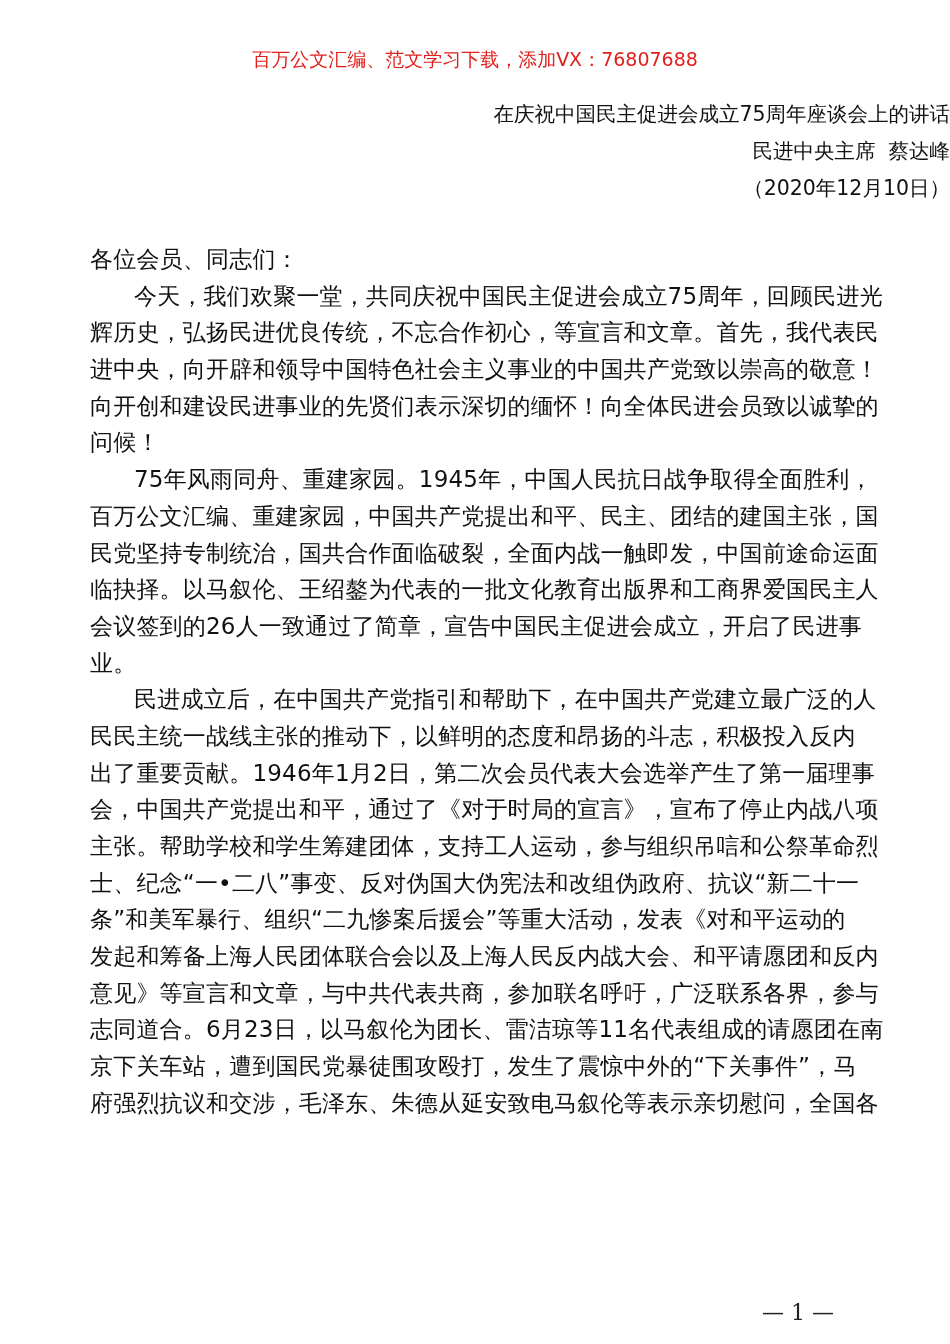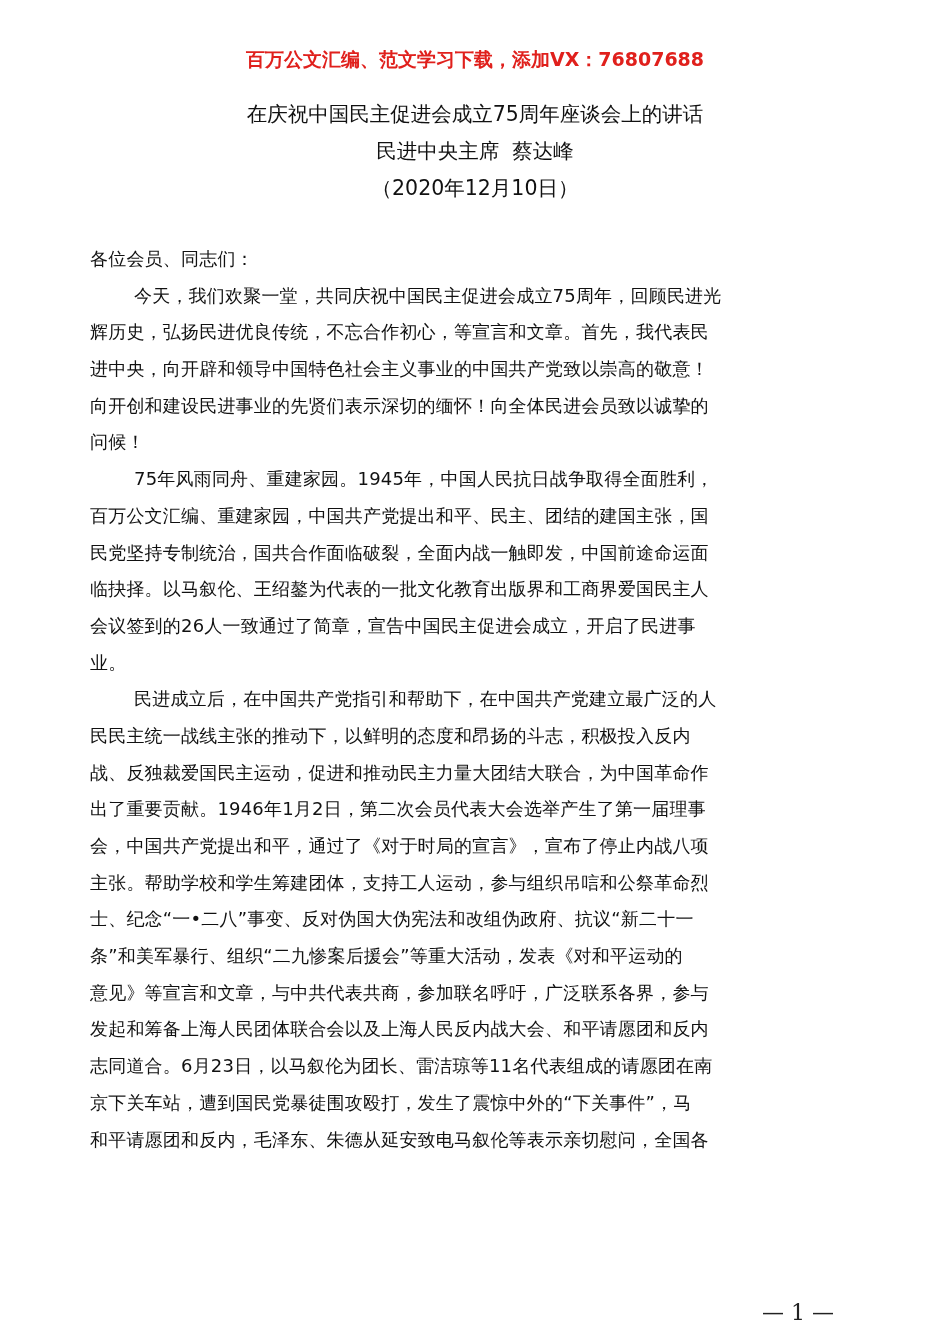--- a/index.html
+++ b/index.html
@@ -1,23 +1,23 @@
 <!DOCTYPE html>
 <html><head>
 <meta charset="utf-8">
 <style>
   html, body { margin: 0; padding: 0; background: #ffffff; }
   body { width: 950px; height: 1344px; position: relative; overflow: hidden;
          font-family: "DejaVu Sans", "Liberation Sans", sans-serif; color: #111111; }
   .watermark { position: absolute; top: 44px; left: 0; width: 950px; text-align: center;
-               font-size: 19px; color: #e0201c; line-height: 30px; font-weight: bold; }
+               font-size: 19px; color: #e0201c; line-height: 30px; }
   .title-block { position: absolute; top: 96px; left: 0; width: 950px; text-align: center; }
-  .title-line { font-size: 20.5px; line-height: 37px; height: 37px; white-space: nowrap; }
+  .title-line { font-size: 20.5px; line-height: 37px; height: 37px; white-space: nowrap; text-align: right; }
   .body { position: absolute; top: 241px; left: 90px; width: 770px; }
-  .line { font-size: 18px; line-height: 36.7px; height: 36.7px; white-space: nowrap;
+  .line { font-size: 23px; line-height: 36.7px; height: 36.7px; white-space: nowrap;
           letter-spacing: 0.2px; }
   .indent { padding-left: 44px; }
   .page-num { position: absolute; top: 1300px; left: 762px; font-size: 22px;
               font-family: "DejaVu Serif", "Liberation Serif", serif; color: #222; }
 </style>
 </head>
 <body>
 
 <div class="watermark">百万公文汇编、范文学习下载，添加VX：76807688</div>
 
@@ -43,27 +43,26 @@
     <div class="line">百万公文汇编、重建家园，中国共产党提出和平、民主、团结的建国主张，国</div>
     <div class="line">民党坚持专制统治，国共合作面临破裂，全面内战一触即发，中国前途命运面</div>
     <div class="line">临抉择。以马叙伦、王绍鏊为代表的一批文化教育出版界和工商界爱国民主人</div>
     <div class="line">会议签到的26人一致通过了简章，宣告中国民主促进会成立，开启了民进事</div>
     <div class="line">业。</div>
   </div>
 
   <div>
     <div class="line indent">民进成立后，在中国共产党指引和帮助下，在中国共产党建立最广泛的人</div>
     <div class="line">民民主统一战线主张的推动下，以鲜明的态度和昂扬的斗志，积极投入反内</div>
-    <div class="line">战、反独裁爱国民主运动，促进和推动民主力量大团结大联合，为中国革命作</div>
     <div class="line">出了重要贡献。1946年1月2日，第二次会员代表大会选举产生了第一届理事</div>
     <div class="line">会，中国共产党提出和平，通过了《对于时局的宣言》，宣布了停止内战八项</div>
     <div class="line">主张。帮助学校和学生筹建团体，支持工人运动，参与组织吊唁和公祭革命烈</div>
     <div class="line">士、纪念“一•二八”事变、反对伪国大伪宪法和改组伪政府、抗议“新二十一</div>
     <div class="line">条”和美军暴行、组织“二九惨案后援会”等重大活动，发表《对和平运动的</div>
+    <div class="line">发起和筹备上海人民团体联合会以及上海人民反内战大会、和平请愿团和反内</div>
     <div class="line">意见》等宣言和文章，与中共代表共商，参加联名呼吁，广泛联系各界，参与</div>
-    <div class="line">发起和筹备上海人民团体联合会以及上海人民反内战大会、和平请愿团和反内</div>
     <div class="line">志同道合。6月23日，以马叙伦为团长、雷洁琼等11名代表组成的请愿团在南</div>
     <div class="line">京下关车站，遭到国民党暴徒围攻殴打，发生了震惊中外的“下关事件”，马</div>
-    <div class="line">和平请愿团和反内，毛泽东、朱德从延安致电马叙伦等表示亲切慰问，全国各</div>
+    <div class="line">府强烈抗议和交涉，毛泽东、朱德从延安致电马叙伦等表示亲切慰问，全国各</div>
   </div>
 </div>
 
 <div class="page-num">— 1 —</div>
 
 </body></html>

